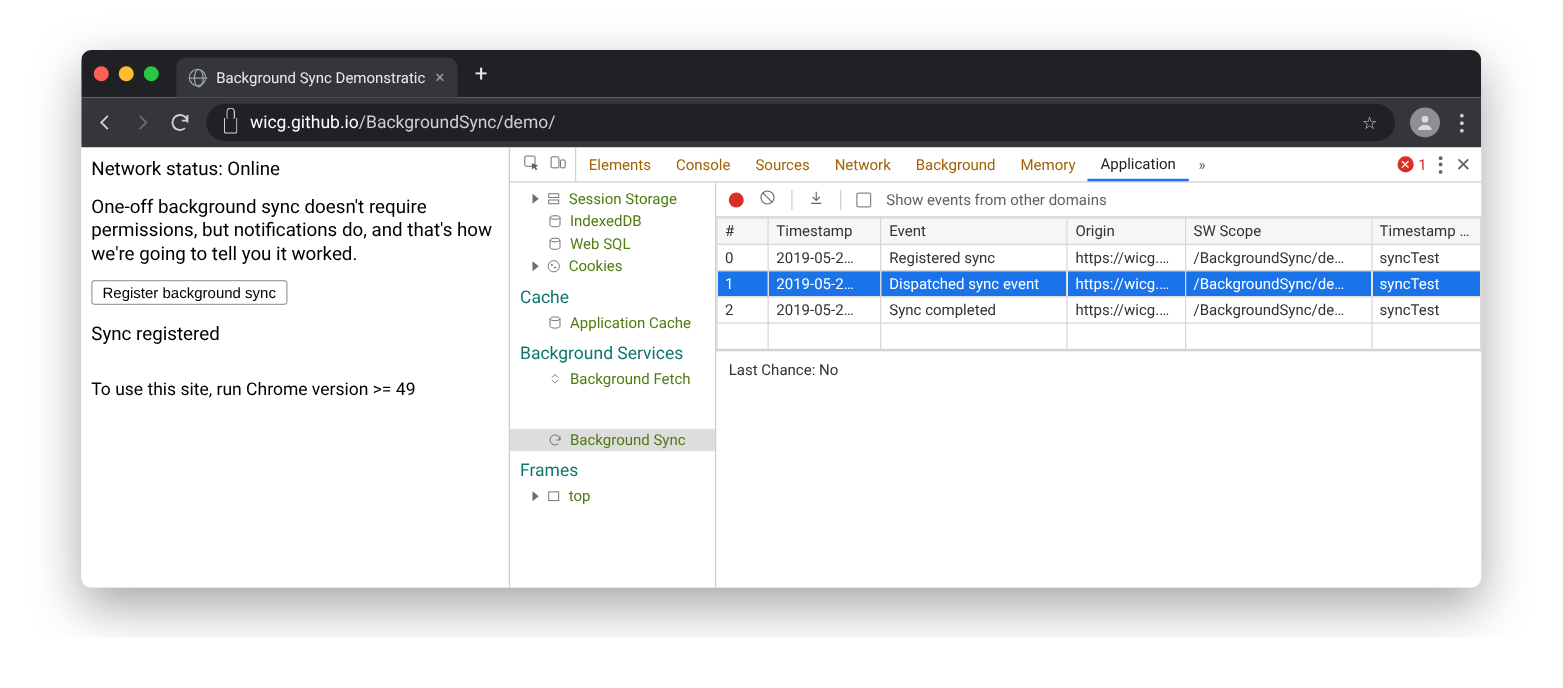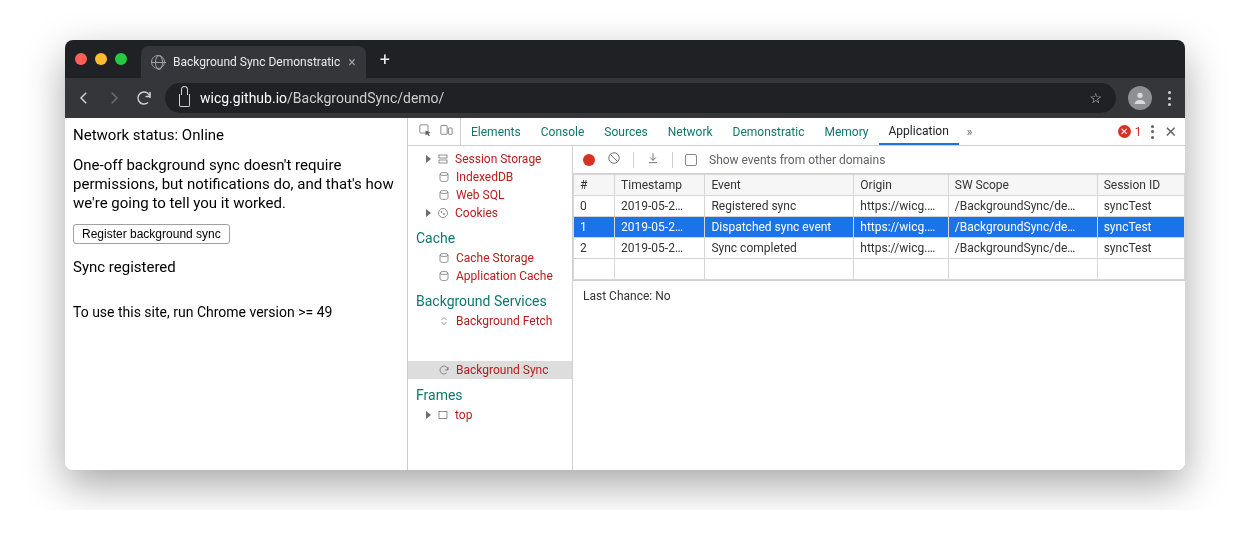--- a/index.html
+++ b/index.html
@@ -78,33 +78,33 @@
   .page h4{font-weight:400;font-size:15px;margin-bottom:12px;}
   .page p{font-size:15px;line-height:1.25;margin-bottom:12px;}
   .page button{font-size:12px;padding:2px 8px;border:1px solid #a0a0a0;border-radius:3px;background:#fff;}
   .page .status{margin:14px 0 28px;font-size:15px;}
   .page .req{font-size:14px;}
   
   .devtools{flex:1;display:flex;flex-direction:column;background:#fff;font-size:12px;color:#333;}
   .dt-tabs{height:28px;border-bottom:1px solid #d0d0d0;display:flex;align-items:stretch;padding-left:4px;}
   .dt-tabs .pick{display:flex;align-items:center;padding:0 6px;gap:6px;border-right:1px solid #d0d0d0;}
   .dt-tabs .pick svg{stroke:#5f6368;fill:none;stroke-width:1.2;}
-  .dt-tab{display:flex;align-items:center;padding:0 10px;color:#0f766e;cursor:pointer;font-size:12px;}
+  .dt-tab{display:flex;align-items:center;padding:0 10px;color:#a16207;cursor:pointer;font-size:12px;}
   .dt-tab.active{color:#202124;border-bottom:2px solid #1a73e8;}
   .chev-more{display:flex;align-items:center;padding:0 8px;color:#5f6368;}
   .dt-right{margin-left:auto;display:flex;align-items:center;gap:10px;padding-right:8px;}
   .err-badge{display:flex;align-items:center;gap:4px;color:#d93025;font-size:12px;}
   .err-badge .c{width:13px;height:13px;border-radius:50%;background:#d93025;color:#fff;display:flex;align-items:center;justify-content:center;font-size:10px;}
   .kebab2{display:flex;flex-direction:column;gap:2.5px;}
   .kebab2 span{width:3px;height:3px;border-radius:50%;background:#5f6368;}
   .xbtn{font-size:15px;color:#5f6368;}
   
   .dt-body{flex:1;display:flex;min-height:0;}
   .dt-side{width:165px;border-right:1px solid #d0d0d0;overflow:hidden;padding:4px 0;}
-  .dt-side .item{display:flex;align-items:center;gap:6px;padding:2px 6px 2px 18px;color:#b91c1c;font-size:12px;white-space:nowrap;}
+  .dt-side .item{display:flex;align-items:center;gap:6px;padding:2px 6px 2px 18px;color:#4d7c0f;font-size:12px;white-space:nowrap;}
   .dt-side .item.in2{padding-left:30px;}
   .dt-side .item.sel{background:#ddd;margin-top:31px;}
   .dt-side .tri{width:0;height:0;border-top:4px solid transparent;border-bottom:4px solid transparent;border-left:5px solid #6b6d71;}
   .dt-side .cat{padding:8px 6px 3px 8px;color:#0f766e;font-size:14px;}
   .icn{display:inline-flex;}
   .icn svg{stroke:#5f6368;fill:none;stroke-width:1.4;}
   .dt-main{flex:1;display:flex;flex-direction:column;min-width:0;}
   .dt-toolbar2{height:28px;border-bottom:1px solid #d0d0d0;display:flex;align-items:center;gap:12px;padding:0 10px;color:#5f6368;}
   .rec{width:12px;height:12px;border-radius:50%;background:#d93025;}
   .stopico svg, .dlico svg{stroke:#5f6368;fill:none;stroke-width:1.5;}
@@ -191,21 +191,21 @@
               </svg></span>
           <span><svg width="15" height="15" viewBox="0 0 24 24">
                 <rect x="3" y="4" width="10" height="14" rx="1"></rect>
                 <rect x="15" y="8" width="6" height="10" rx="1"></rect>
               </svg></span>
         </span>
         <span class="dt-tab">Elements</span>
         <span class="dt-tab">Console</span>
         <span class="dt-tab">Sources</span>
         <span class="dt-tab">Network</span>
-        <span class="dt-tab">Demonstratic</span>
+        <span class="dt-tab">Background</span>
         <span class="dt-tab">Memory</span>
         <span class="dt-tab active">Application</span>
         <span class="chev-more">»</span>
         <span class="dt-right">
           <span class="err-badge">
               <span class="c">✕</span>
               <span>1</span>
             </span>
           <span class="kebab2">
               <span></span>
@@ -253,29 +253,20 @@
                 <svg width="12" height="12" viewBox="0 0 24 24">
                   <circle cx="12" cy="12" r="9"></circle>
                   <circle cx="9" cy="10" r="1" fill="#5f6368"></circle>
                   <circle cx="14" cy="14" r="1" fill="#5f6368"></circle>
                 </svg>
               </span>
               <span>Cookies</span>
             </div>
 
           <div class="cat">Cache</div>
-          <div class="item in2">
-              <span class="icn">
-                <svg width="12" height="12" viewBox="0 0 24 24">
-                  <ellipse cx="12" cy="6" rx="8" ry="3"></ellipse>
-                  <path d="M4 6v12c0 1.7 3.6 3 8 3s8-1.3 8-3V6"></path>
-                </svg>
-              </span>
-              <span>Cache Storage</span>
-            </div>
           <div class="item in2">
               <span class="icn">
                 <svg width="12" height="12" viewBox="0 0 24 24">
                   <ellipse cx="12" cy="6" rx="8" ry="3"></ellipse>
                   <path d="M4 6v12c0 1.7 3.6 3 8 3s8-1.3 8-3V6"></path>
                 </svg>
               </span>
               <span>Application Cache</span>
             </div>
 
@@ -335,21 +326,21 @@
                   <col class="c4">
                   <col class="c5">
                 </colgroup>
               <thead>
                   <tr>
                 <th>#</th>
                 <th>Timestamp</th>
                 <th>Event</th>
                 <th>Origin</th>
                 <th>SW Scope</th>
-                <th>Session ID</th>
+                <th>Timestamp ID</th>
               </tr>
                 </thead>
               <tbody id="rows">
                   <tr>
                     <td>0</td>
                     <td>2019-05-2…</td>
                     <td>Registered sync</td>
                     <td>https://wicg.…</td>
                     <td>/BackgroundSync/de…</td>
                     <td>syncTest</td>

